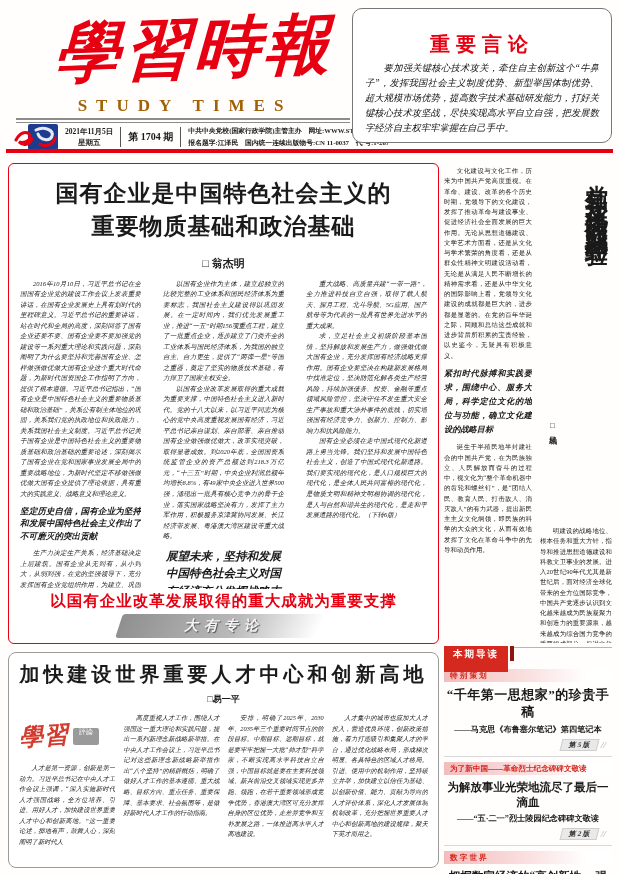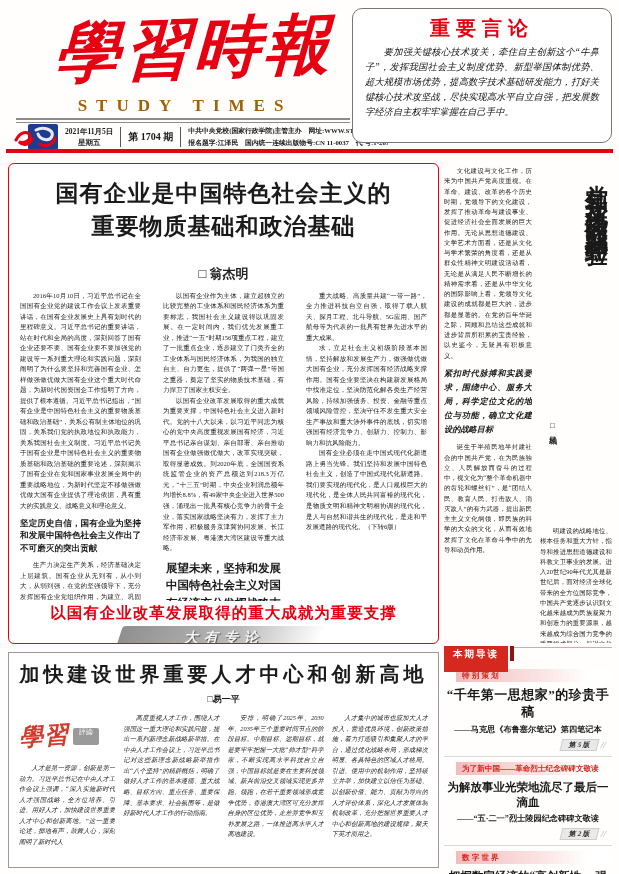--- a/index.html
+++ b/index.html
@@ -21,33 +21,33 @@
   .logo .blue { position:absolute; right:0; top:0; width:30px; height:26px; background:#1e3c8f; border-radius:2px; }
   .logo svg { position:absolute; left:0; top:0; }
   .datecell { text-align:center; font-size:7.5px; font-weight:bold; line-height:1.5; white-space:nowrap; }
   .vdiv { width:1px; height:20px; background:#555; }
   .issuecell { font-size:10px; font-weight:bold; white-space:nowrap; }
   .pubcell { font-size:6.8px; font-weight:bold; line-height:1.7; white-space:nowrap; }
   .redrule { position:absolute; left:6px; top:149px; width:607px; height:4px; background:#e60012; }
 
   
   .quotebox { position:absolute; left:352px; top:8px; width:260px; height:135px;
-    border:1px solid #777; border-radius:10px; padding:6px 12px 4px; background:#fff; }
+    border:1px solid #777; border-radius:10px; padding:22px 12px 4px; background:#fff; }
   .quote-title { text-align:center; font-size:20px; font-weight:bold; color:#e60012;
     letter-spacing:6px; font-family:"Liberation Sans",sans-serif; margin-bottom:3px; }
   .quote-body { font-size:9.3px; line-height:1.62; text-align:justify; text-indent:2em;
     font-style:italic; color:#111; }
 
   
   .mainbox { position:absolute; left:8px; top:163px; width:431px; height:481px;
     border:1.5px solid #e60012; border-radius:6px; background:#fff; overflow:hidden; }
   .main-headline { text-align:center; font-weight:bold; font-size:23px; line-height:1.45;
     letter-spacing:1px; margin-top:13px; }
-  .main-byline { text-align:center; font-size:13px; font-weight:bold; margin-top:21px; color:#222;font-family:Liberation Serif, serif; }
-  .main-cols { display:flex; gap:22px; padding:8px 11px 0; height:318px; overflow:hidden; }
+  .main-byline { text-align:center; font-size:11px; font-weight:bold; margin-top:12px; color:#222;font-family:Liberation Serif, serif; }
+  .main-cols { display:flex; gap:22px; padding:8px 11px 0; height:318px; overflow:hidden;font-style:italic; }
   .mcol { flex:1; font-size:6.5px; line-height:1.62; text-align:justify; overflow:hidden; }
   .para { text-indent:2em; margin:0; }
   .sub1 { font-weight:bold; font-size:8.6px; line-height:1.5; margin:5px 0; text-align:justify; }
   .sub2 { font-weight:bold; font-size:11.5px; line-height:1.55; margin:6px 2px; text-align:center; }
   .banner { margin-top:2px; text-align:center; }
   .banner-text { color:#e60012; font-weight:bold; font-size:15.5px; letter-spacing:1px;
     font-family:"Liberation Sans",sans-serif; }
   .brush { position:relative; width:210px; height:24px; margin:2px auto 0;
     background:linear-gradient(100deg,#8f8f8f 0%,#b9b9b9 55%,rgba(200,200,200,0) 95%);
     transform:skewX(-18deg); border-radius:3px 12px 12px 3px; }
@@ -61,42 +61,42 @@
   .ra-sub { font-weight:bold; font-size:8.2px; font-style:italic; line-height:1.7; margin:6px 0; text-align:justify; }
   .ra-col2 { position:relative; width:72px; }
   .ra-title { position:absolute; right:2px; top:0; writing-mode:vertical-rl; font-size:23px;
     font-weight:bold; letter-spacing:5px; height:352px; line-height:1.2; }
   .ra-byline { position:absolute; left:6px; top:255px; writing-mode:vertical-rl; font-size:8px; color:#222; }
   .ra-below { position:absolute; left:0; top:360px; width:72px; height:117px; font-size:6.4px;
     line-height:1.6; text-align:justify; overflow:hidden; }
 
   
   .bottombox { position:absolute; left:8px; top:652px; width:431px; height:216px;
-    border:1px solid #9a9a9a; border-radius:0; background:#fff; overflow:hidden; }
+    border:1px solid #9a9a9a; border-radius:8px; background:#fff; overflow:hidden; }
   .bot-headline { text-align:center; font-size:20px; font-weight:bold; letter-spacing:4px; margin-top:8px; }
   .bot-byline { text-align:center; font-size:9px; font-weight:bold; margin-top:5px; }
   .bot-cols { display:flex; gap:8px; padding:7px 10px 0; height:162px; overflow:hidden; }
   .bcol { flex:1; font-size:6.3px; line-height:1.68; text-align:justify; font-style:italic; overflow:hidden; }
   .stamp { height:46px; display:flex; align-items:center; gap:4px; margin-bottom:4px; }
   .stamp-main { font-size:24px; font-weight:bold; font-style:italic; color:#d23b2e;
     letter-spacing:1px; transform:rotate(-4deg); }
   .stamp-seal { width:26px; height:17px; background:#9a9a9a; color:#fff; font-size:7px;
     line-height:8.5px; text-align:center; border-radius:2px; font-style:normal; padding-top:0; }
 
   
   .digest { position:absolute; left:444px; top:646px; width:168px; height:228px; overflow:hidden; }
   .dg-head { display:flex; align-items:flex-start; height:18px; }
   .dg-headbox { background:#d5281e; color:#fff; font-size:9.5px; font-weight:bold;
     letter-spacing:2px; padding:2px 9px 11px; font-family:"Liberation Sans",sans-serif; }
   .dg-headbar { width:4px; height:15px; background:#8e1410; margin-left:2px; }
   .dg-headline-rule { flex:1; border-top:1.5px solid #d8a8a8; margin-top:1px; }
   .dg-strip { margin-top:5px; height:13px; line-height:13px; padding-left:6px; white-space:nowrap;
     overflow:hidden; color:#d5281e; font-weight:bold; font-size:7.6px;
     font-family:"Liberation Sans",sans-serif;
-    background:linear-gradient(90deg,#f3bcbc 0%,#fbe4e4 55%,#ffffff 85%);margin-left:12px; }
+    background:linear-gradient(90deg,#f3bcbc 0%,#fbe4e4 55%,#ffffff 85%); }
   .dg-h1 { font-size:13px; font-weight:bold; letter-spacing:0.5px; margin-top:5px; text-align:center; line-height:1.3; }
   .dg-h2 { font-size:11.5px; font-weight:bold; margin-top:5px; text-align:center; line-height:1.3; }
   .dg-sub { font-size:8.2px; font-weight:bold; margin-top:3px; text-align:center; color:#222; }
   .dg-pageline { display:flex; justify-content:flex-end; align-items:center; margin:4px 6px 0; gap:3px; }
   .dg-pagetag { background:#e9e9e9; border:1px solid #cfcfcf; transform:skewX(-14deg);
     font-size:7px; font-weight:bold; padding:0 7px; line-height:10px; color:#333; }
   .dg-slash { color:#bbb; font-size:9px; font-weight:bold; transform:skewX(-14deg); }
   .dg-div { border-top:1px solid #d9d9d9; margin-top:5px; }
 </style>
 </head>

